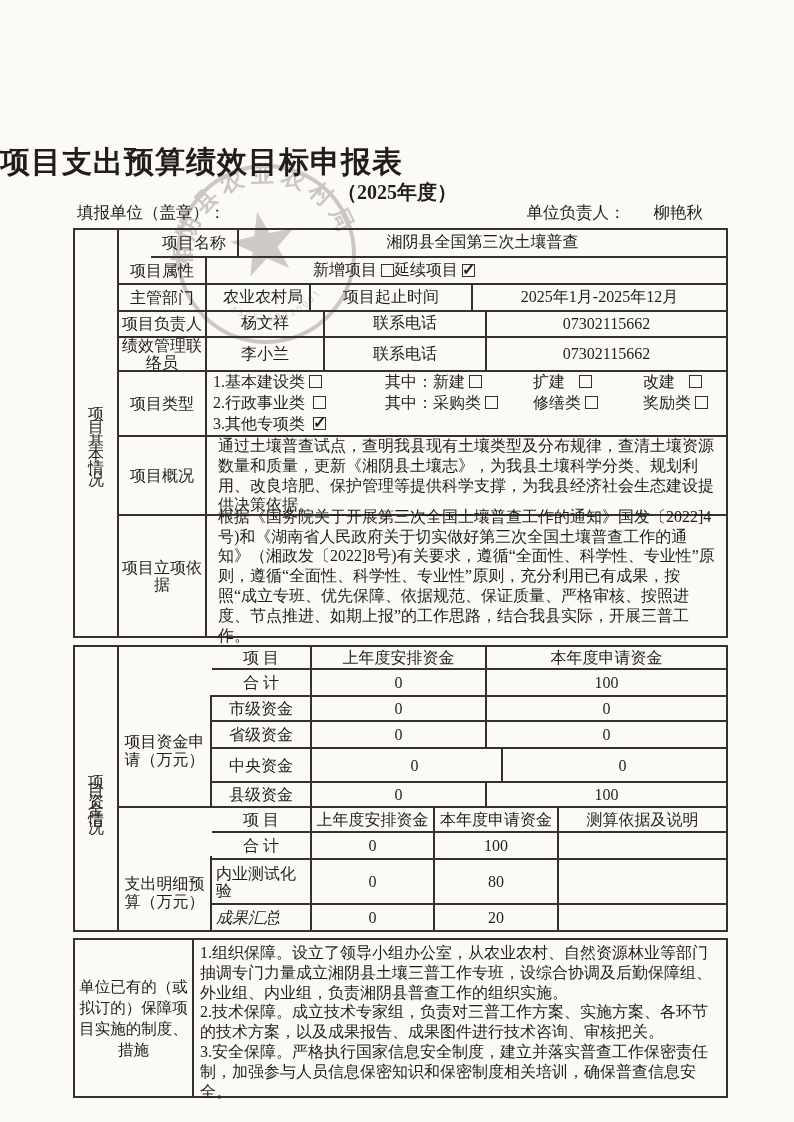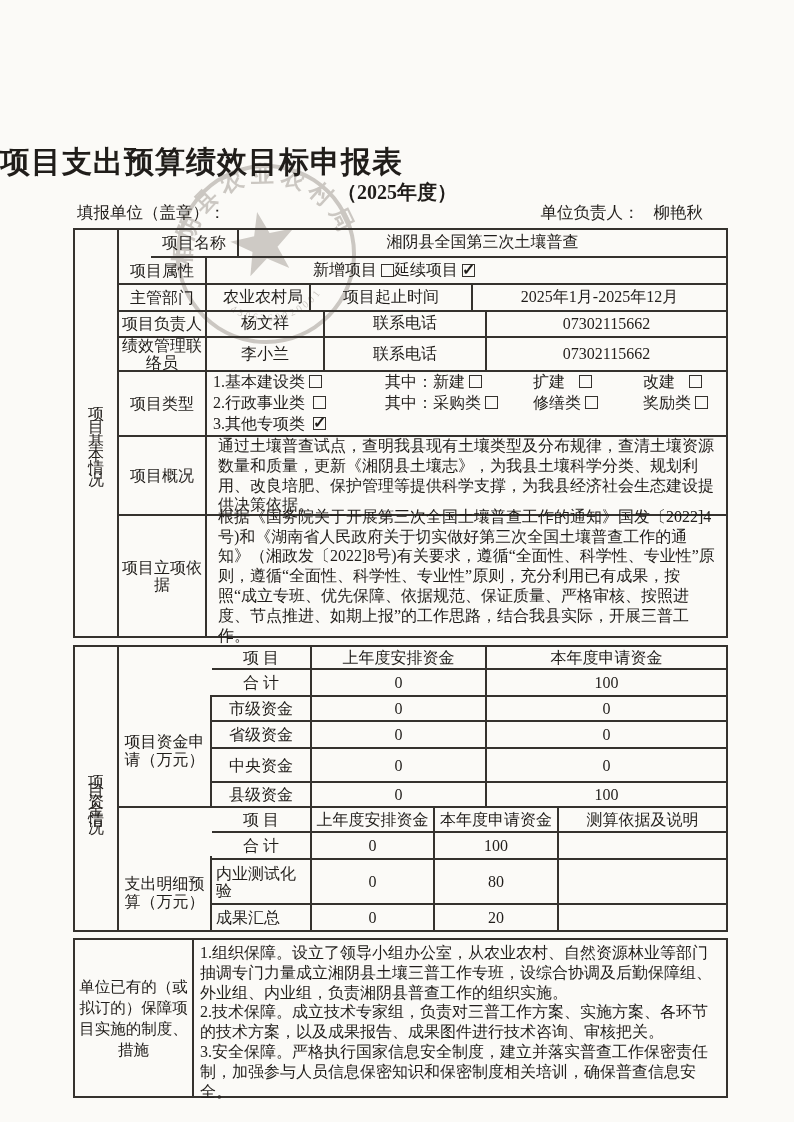--- a/index.html
+++ b/index.html
@@ -8,21 +8,21 @@
   .page {
     position:relative; width:794px; height:1122px; margin:0 auto;
     background:#fbfaf7; overflow:hidden;
   }
   .title { position:absolute; top:142px; left:0; width:100%; text-align:left;
            font-size:30px; font-weight:bold; letter-spacing:1px; }
   .subtitle { position:absolute; top:179px; left:0; width:100%; text-align:center;
               font-size:20px; font-weight:bold; }
   .form-meta { position:absolute; top:202px; left:77px; width:626px;
                display:flex; justify-content:space-between; font-size:16.5px; }
-  .head-right { display:flex; gap:14px;margin-left:32px; }
+  .head-right { display:flex; gap:28px;margin-left:32px; }
 
   
   .stamp { position:absolute; left:171px; top:159px; width:190px; height:190px;
            opacity:.5; transform:rotate(-12deg); pointer-events:none; }
 
   
   .block { position:absolute; left:73px; width:655px; display:flex;
            border:2px solid #35322e; font-size:16px; }
   .side-col { width:44px; border-right:2px solid #35322e; display:flex;
               align-items:center; justify-content:center; }
@@ -208,21 +208,21 @@
           <div class="frow" style="height:28px;">
             <div class="fcell fc1">市级资金</div>
             <div class="fcell fc2a">0</div>
             <div class="fcell flexfill">0</div>
           </div>
           <div class="frow" style="height:29px;">
             <div class="fcell fc1">省级资金</div>
             <div class="fcell fc2a">0</div>
             <div class="fcell flexfill">0</div>
           </div>
-          <div class="frow" style="height:37px;">
+          <div class="frow" style="height:37px;gap:16px;">
             <div class="fcell fc1">中央资金</div>
             <div class="fcell fc2a">0</div>
             <div class="fcell flexfill">0</div>
           </div>
           <div class="frow" style="height:25px;">
             <div class="fcell fc1">县级资金</div>
             <div class="fcell fc2a">0</div>
             <div class="fcell flexfill">100</div>
           </div>
         </div>
@@ -243,21 +243,21 @@
             <div class="fcell fc3b">100</div>
             <div class="fcell flexfill"></div>
           </div>
           <div class="frow" style="height:45px;">
             <div class="fcell fc1" style="justify-content:flex-start; text-align:left; padding-left:4px;">内业测试化验</div>
             <div class="fcell fc2b">0</div>
             <div class="fcell fc3b">80</div>
             <div class="fcell flexfill"></div>
           </div>
           <div class="frow" style="height:25px;">
-            <div class="fcell fc1" style="justify-content:flex-start; text-align:right; padding-left:4px;">成果汇总</div>
+            <div class="fcell fc1" style="justify-content:flex-start; text-align:right; padding-left:4px;font-style:italic;">成果汇总</div>
             <div class="fcell fc2b">0</div>
             <div class="fcell fc3b">20</div>
             <div class="fcell flexfill"></div>
           </div>
         </div>
       </div>
 
     </div>
   </div>
 

